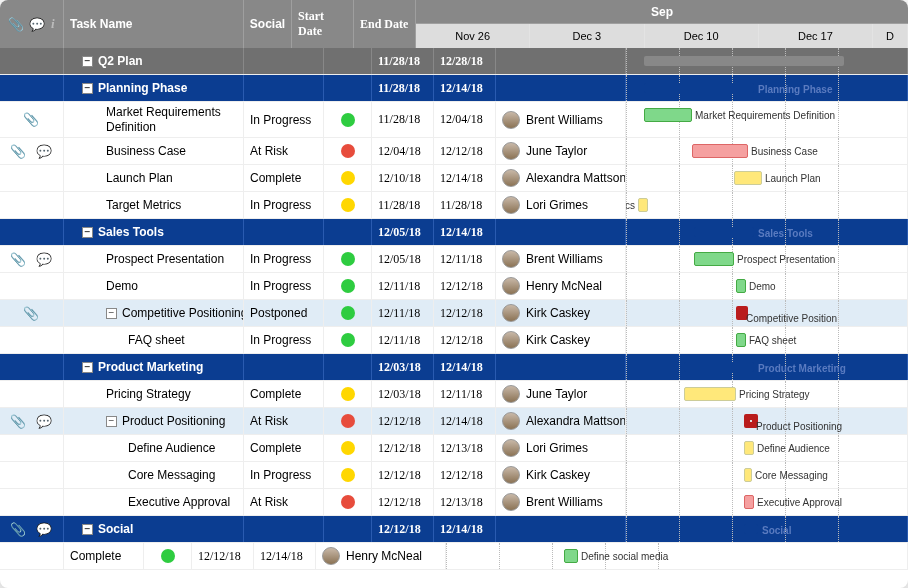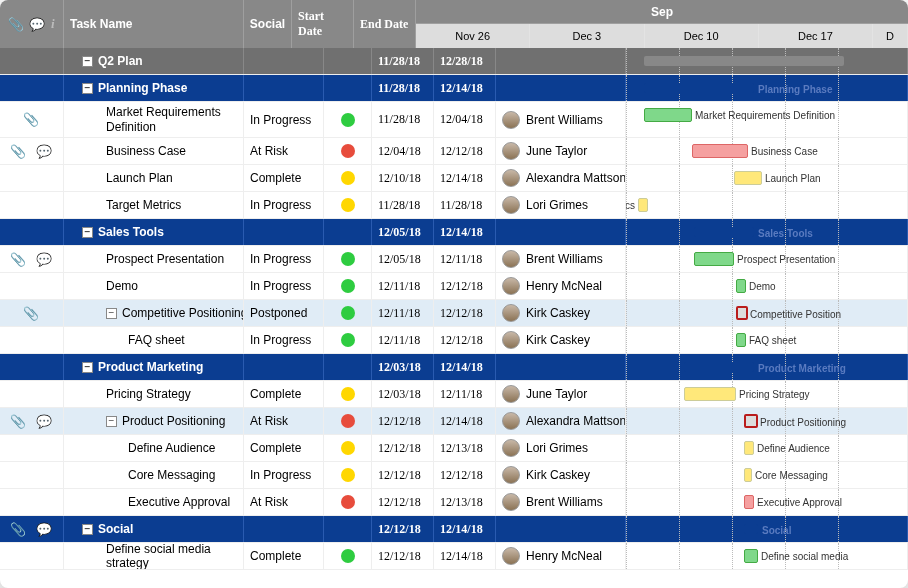--- a/index.html
+++ b/index.html
@@ -37,21 +37,21 @@
   .yellow { background: #ffd700; }
   .red { background: #e74c3c; }
   .avatar { width: 18px; height: 18px; border-radius: 50%; background: linear-gradient(#c8b8a8,#8b7355); flex-shrink: 0; border: 1px solid #999; }
   .gantt-bar { position: absolute; height: 14px; top: 6px; border-radius: 2px; font-size: 10px; color: #333; white-space: nowrap; }
   .gantt-label { position: absolute; left: 100%; padding-left: 4px; top: 0; line-height: 14px; font-size: 10px; color: #333; }
   .gantt-bar.summary { background: #888; height: 10px; top: 8px; }
   .gantt-bar.groupbar { background: #0b3d91; height: 10px; top: 8px; }
   .gantt-bar.task-green { background: #7fd88a; border: 1px solid #4a4; }
   .gantt-bar.task-red { background: #f5a0a0; border: 1px solid #d66; }
   .gantt-bar.task-yellow { background: #ffe87a; border: 1px solid #cc9; }
-  .gantt-bar.task-gray { background: #ddd; border: 2px solid #b91c1c; }
+  .gantt-bar.task-gray { background: #ddd; border: 6px solid #b91c1c; }
   .gantt-grid { position: absolute; inset: 0; pointer-events: none; }
   .gantt-grid .line { position: absolute; top: 0; bottom: 0; width: 1px; border-left: 1px dotted #bbb; }
   .icon { font-size: 13px; color: #bbb; }
   .row.section .date-cell, .row.group .date-cell { font-weight: bold; }
 </style>
 </head>
 <body>
 
 <div class="app">
   <div class="header">
@@ -571,23 +571,20 @@
             <div class="line" style="left: 159px;"></div>
             <div class="line" style="left: 212px;"></div>
           </div>
           <div class="gantt-bar groupbar" style="left: 118px; width: 14px;">
             <span class="gantt-label" style="color: rgb(90, 123, 192);">Social</span>
           </div>
         </div>
       </div>
       <div class="row">
         <div class="c w-icons"></div>
-        <div class="c w-task multiline indent2">
-          <span>Define social media strategy</span>
-        </div>
         <div class="c w-status">Complete</div>
         <div class="c w-health">
           <div class="health-dot green"></div>
         </div>
         <div class="c w-date date-cell">12/12/18</div>
         <div class="c w-date date-cell">12/14/18</div>
         <div class="c w-assigned">
           <div class="avatar"></div>
           <span>Henry McNeal</span>
         </div>

